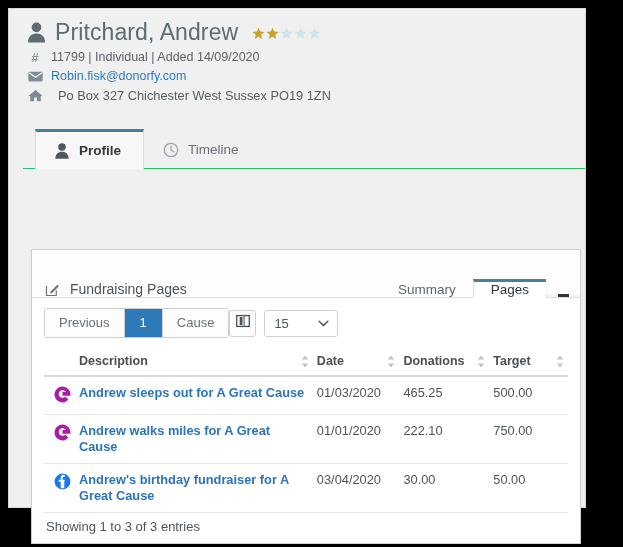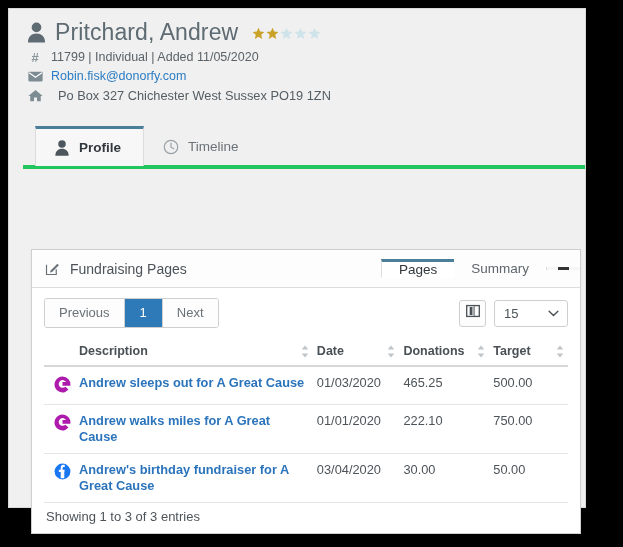--- a/index.html
+++ b/index.html
@@ -59,21 +59,21 @@
   .c-line .gi { width: 16px; display: flex; justify-content: center; align-items:center; color: #8b969c; }
   .c-line a { color: #2b7cc4; text-decoration: none; }
   .c-line.addr { font-size: 12.8px; color: #545d63; gap: 15px; }
 
   
   .tabbar {
     display: flex;
     align-items: flex-end;
     margin: 16px 0 0 14px;
     height: 40px;
-    border-bottom: 4px solid #22c55e;
+    border-bottom: 1px solid #22c55e;
     padding-left: 12px;
   }
   .tab {
     display: flex; align-items: center; gap: 9px;
     height: 38px;
     padding: 0 22px 0 18px;
     font-size: 13.5px;
     color: #6b7277;
     background: transparent;
     border: 1px solid transparent;
@@ -104,22 +104,22 @@
   .panel {
     position: absolute;
     left: 22px; top: 240px;
     width: 550px;
     background: #fdfdfd;
     border: 1px solid #cfcfcf;
     box-shadow: 0 1px 2px rgba(0,0,0,0.06);
   }
   .panel-head {
     display: flex;
-    align-items: center;
-    height: 38px;
+    align-items: flex-end;
+    height: 48px;
     border-bottom: 1px solid #dddddd;
     background: #fdfdfd;
   }
   .panel-title {
     display: flex; align-items: center; gap: 10px;
     padding-left: 13px;
     flex: 1;
     font-size: 14px;
     color: #4c5459;
   }
@@ -151,21 +151,21 @@
     width: 34px;
     border-left: 1px solid #dddddd;
     background: #f6f6f6;
     cursor: pointer;
   }
   .minus-bar { width: 11px; height: 3px; background: #333; display:block; }
 
   
   .panel-body { padding: 10px 12px 0 12px; background: #ffffff; }
   .toolbar {
-    display: flex; align-items: center; justify-content: space-between;
+    display: flex; align-items: center; justify-content: flex-start;
     margin-bottom: 10px;
   }
   .pager { display: flex; border: 1px solid #cfcfcf; border-radius: 3px; overflow: hidden; }
   .pager > div {
     padding: 6px 14px;
     font-size: 13px;
     color: #6a7277;
     background: #fdfdfd;
     border-right: 1px solid #cfcfcf;
     cursor: pointer;
@@ -269,21 +269,21 @@
               <polygon points="10,1 12.6,7.1 19.2,7.6 14.2,11.9 15.7,18.4 10,14.9 4.3,18.4 5.8,11.9 0.8,7.6 7.4,7.1" fill="#cfe3ea"></polygon>
             </svg>
           <svg class="star" viewBox="0 0 20 20">
               <polygon points="10,1 12.6,7.1 19.2,7.6 14.2,11.9 15.7,18.4 10,14.9 4.3,18.4 5.8,11.9 0.8,7.6 7.4,7.1" fill="#cfe3ea"></polygon>
             </svg>
         </span>
       </div>
 
       <div class="c-line">
         <span class="gi" style="font-size:13px;font-weight:bold;">#</span>
-        <span>11799 | Individual | Added 11/05/2020</span>
+        <span>11799 | Individual | Added 14/09/2020</span>
       </div>
 
       <div class="c-line">
         <span class="gi">
           <svg width="15" height="11" viewBox="0 0 20 14">
             <rect x="0.5" y="0.5" width="19" height="13" rx="1.5" fill="#7d8b92"></rect>
             <path d="M1.5 2 L10 8 L18.5 2" stroke="#ffffff" stroke-width="1.6" fill="none"></path>
           </svg>
         </span>
         <a>Robin.fisk@donorfy.com</a>
@@ -327,38 +327,38 @@
       <div class="panel-head">
         <div class="panel-title">
           <span>
             <svg class="pencil-icon" viewBox="0 0 20 20">
               <path d="M2 5 L2 18 L15 18 L15 11" fill="none" stroke="#6b7378" stroke-width="1.6"></path>
               <path d="M7.5 12.5 L16.5 3.5 L18.5 5.5 L9.5 14.5 L6.6 15.4 Z" fill="#6b7378"></path>
             </svg>
           </span>
           <span>Fundraising Pages</span>
         </div>
+        <div class="ptab plain">
+          <span>Summary</span>
+        </div>
         <div class="ptab active">
           <span>Pages</span>
-        </div>
-        <div class="ptab plain">
-          <span>Summary</span>
         </div>
         <div class="pmin">
           <span class="minus-bar"></span>
         </div>
       </div>
 
       <div class="panel-body">
 
         <div class="toolbar">
           <div class="pager">
             <div>Previous</div>
             <div class="cur">1</div>
-            <div>Next</div>
+            <div>Cause</div>
           </div>
 
           <div class="rightctl">
             <div class="colbtn">
               <span>
                 <svg width="14" height="14" viewBox="0 0 16 16">
                   <rect x="0.8" y="1.8" width="14.4" height="12.4" fill="none" stroke="#4a5157" stroke-width="1.5"></rect>
                   <rect x="4.2" y="3.4" width="3.2" height="9.2" fill="#4a5157"></rect>
                   <line x1="9.2" y1="2.5" x2="9.2" y2="13.5" stroke="#4a5157" stroke-width="1.2"></line>
                 </svg>

